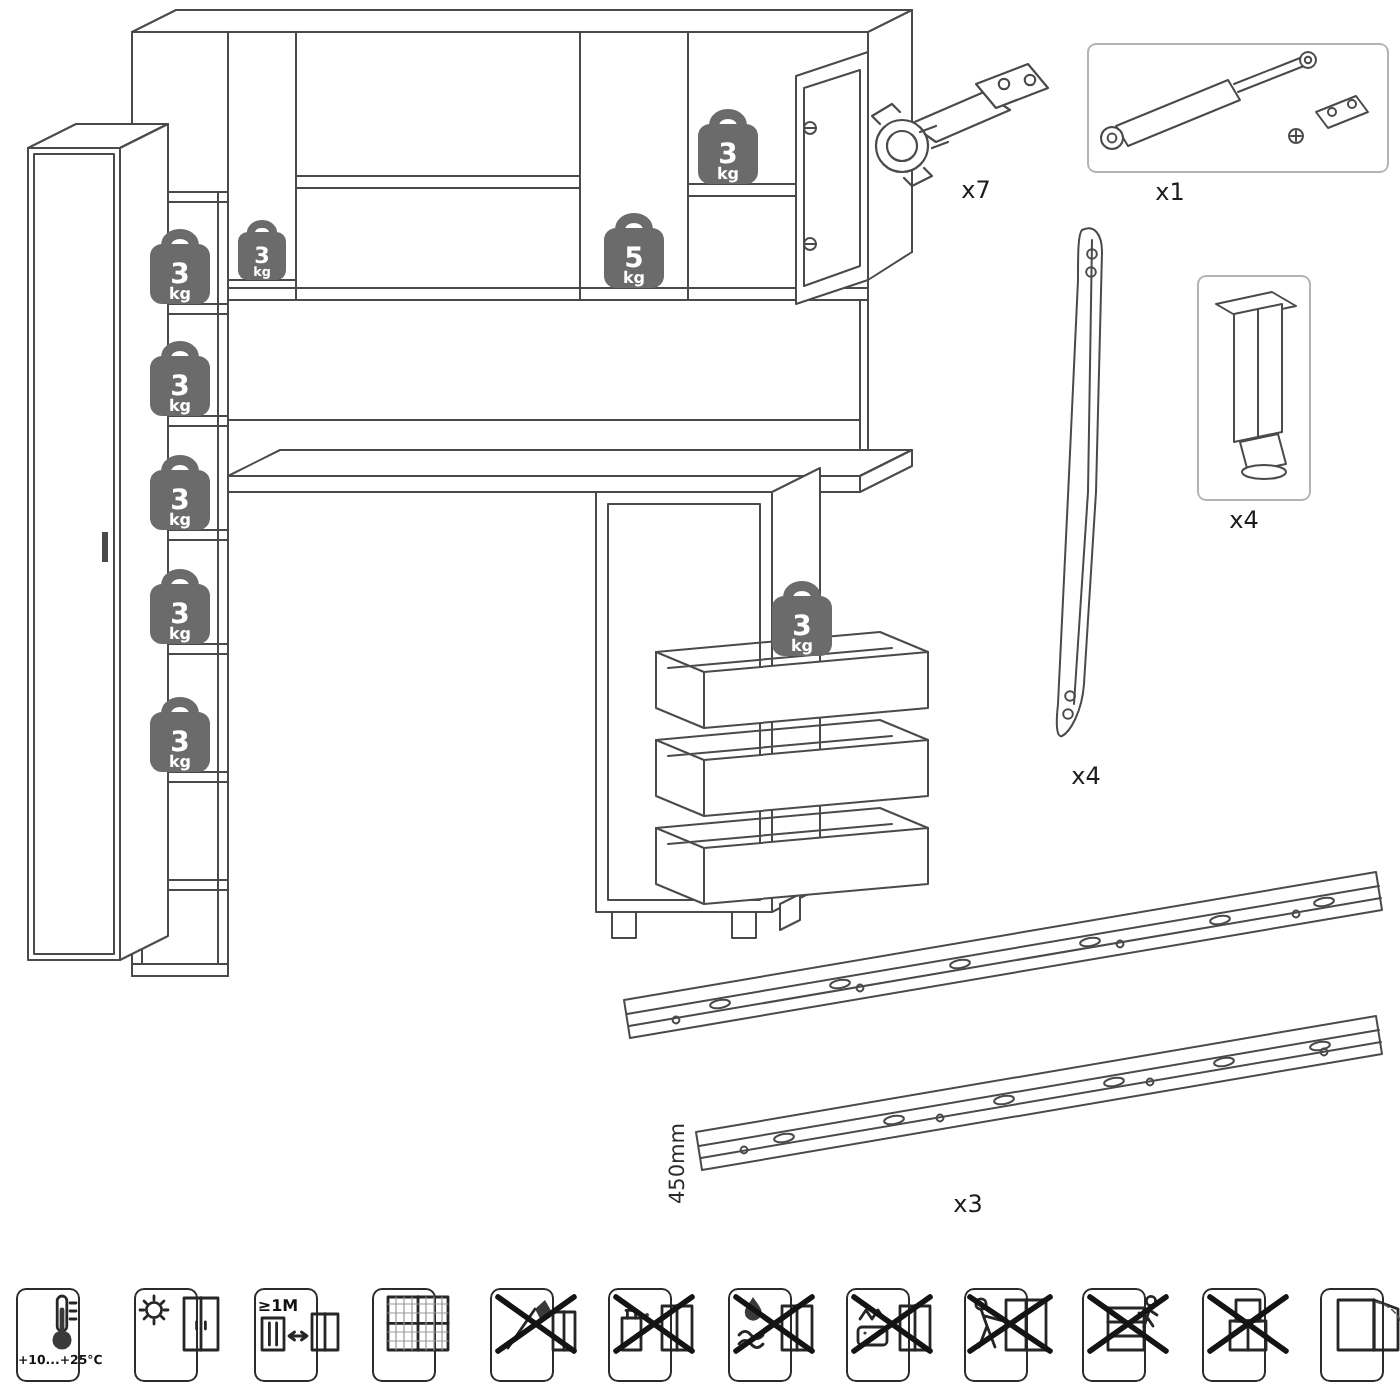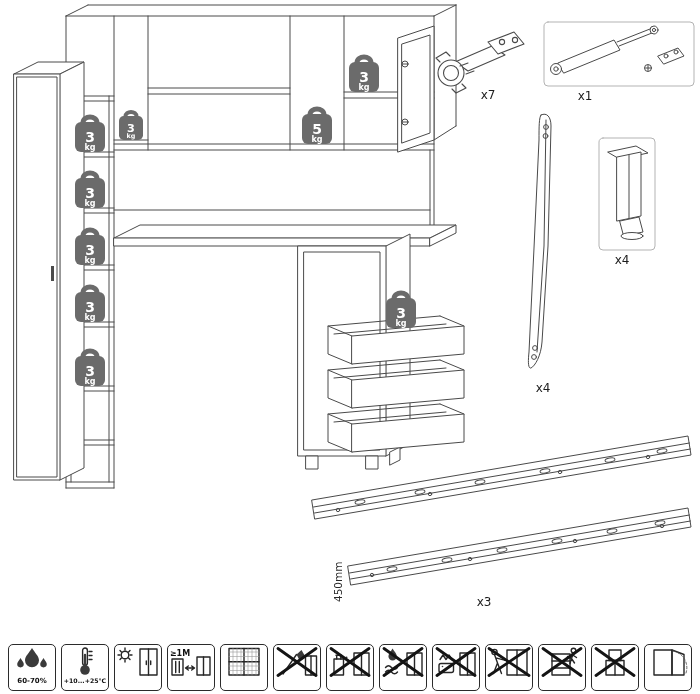--- a/index.html
+++ b/index.html
@@ -14,22 +14,22 @@
   .wt-b{fill:#6b6b6b;stroke:none}
   .wt-v{fill:#fff;stroke:none;font-family:"DejaVu Sans",sans-serif;font-size:14px;font-weight:bold;text-anchor:middle}
   .wt-u{fill:#fff;stroke:none;font-family:"DejaVu Sans",sans-serif;font-size:8px;font-weight:bold;text-anchor:middle}
 
   .plabel{fill:#1c1c1c;stroke:none;font-family:"DejaVu Sans",sans-serif;font-size:12px;text-anchor:middle}
   .dim{fill:#2a2a2a;stroke:none;font-family:"DejaVu Sans",sans-serif;font-size:10.5px}
   .pbox{stroke:#b3b3b3;fill:none}
 
   
   .footer{position:absolute;left:8px;right:8px;bottom:3px;display:flex;justify-content:space-between}
-  .cell{width:48px;height:47px;border:1.4px solid #2b2b2b;border-radius:5px;background:#fff;
-        display:flex;flex-direction:column;align-items:center;padding-top:2px}
+  .cell{width:32px;height:47px;border:1.4px solid #2b2b2b;border-radius:5px;background:#fff;
+        display:flex;flex-direction:column;align-items:flex-start;padding-top:2px}
   .glyph{width:44px;height:30px;flex:0 0 auto}
   .glyph *{stroke:#262626;fill:none;stroke-width:1.4;stroke-linecap:round;stroke-linejoin:round}
   .glyph .f{fill:#3a3a3a;stroke:none}
   .glyph .fm{stroke:#3a3a3a;fill:none;stroke-width:2.4}
   .glyph .thin{stroke:#999;fill:none;stroke-width:0.6}
   .glyph .xm{stroke:#141414;fill:none;stroke-width:2.8}
   .glyph .dash{stroke:#555;fill:none;stroke-width:0.9;stroke-dasharray:2.4,2}
   .glyph .gt{fill:#111;stroke:none;font-family:"DejaVu Sans",sans-serif;font-size:8px;font-weight:bold;text-anchor:middle}
   .cap{font-size:7px;font-weight:bold;color:#111;line-height:1;margin-top:1px;white-space:nowrap}
   .cap.sm{font-size:6.2px}
@@ -285,28 +285,20 @@
       <path class="wt-h" d="M8,11 C8,3 22,3 22,11"></path>
           <rect class="wt-b" x="0" y="10" width="30" height="30" rx="6"></rect>
       <text class="wt-v" x="15" y="29.5">3</text>
       <text class="wt-u" x="15" y="37.5">kg</text>
     </g>
   </g>
 </svg>
 
 <div class="footer">
 
-  <div class="cell">
-    <svg class="glyph" viewBox="0 0 44 30">
-      <path class="f" d="M22,1 C19.2,5.8 15,9.2 15,13.2 A7,7 0 0 0 29,13.2 C29,9.2 24.8,5.8 22,1 Z"></path>
-      <path class="f" d="M10.5,11 C9.2,13.4 7.2,15.1 7.2,17.1 A3.3,3.3 0 0 0 13.8,17.1 C13.8,15.1 11.8,13.4 10.5,11 Z"></path>
-      <path class="f" d="M33.5,11 C32.2,13.4 30.2,15.1 30.2,17.1 A3.3,3.3 0 0 0 36.8,17.1 C36.8,15.1 34.8,13.4 33.5,11 Z"></path>
-    </svg>
-    <span class="cap">60-70%</span>
-  </div>
 
   <div class="cell">
     <svg class="glyph" viewBox="0 0 44 30">
       <rect x="19.6" y="1" width="4.8" height="17.5" rx="2.4"></rect>
       <path d="M26,4.5 h3 M26,8.5 h3 M26,12.5 h3"></path>
       <line class="fm" x1="22" y1="8" x2="22" y2="18"></line>
       <circle class="f" cx="22" cy="23" r="4.8"></circle>
     </svg>
     <span class="cap sm">+10...+25°C</span>
   </div>

